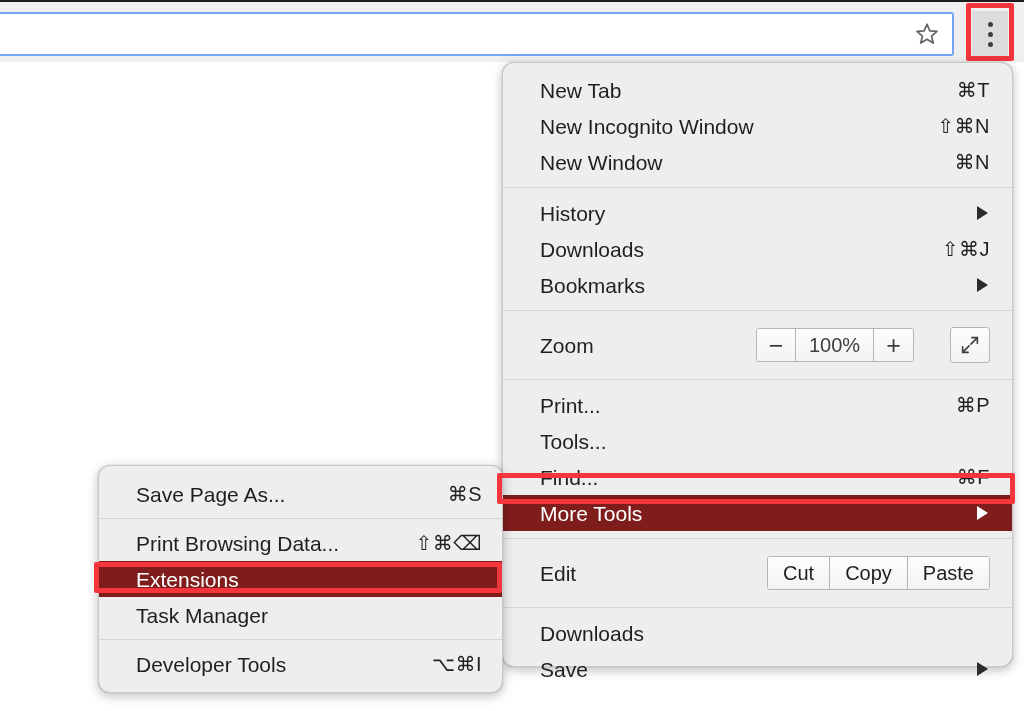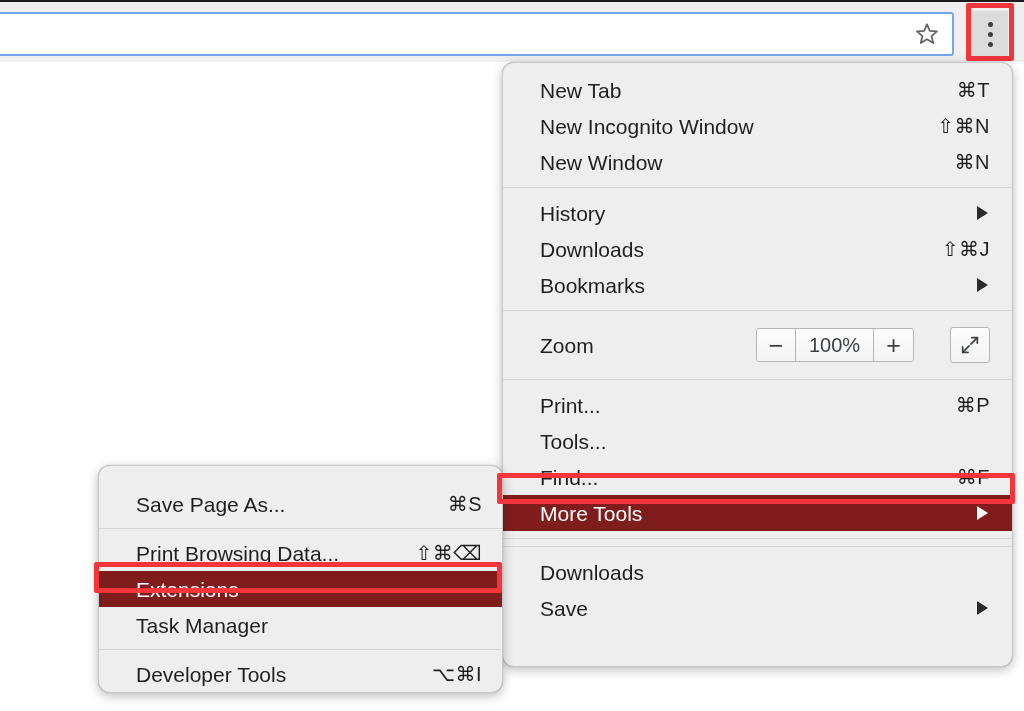--- a/index.html
+++ b/index.html
@@ -74,21 +74,21 @@
     box-shadow: 0 3px 11px rgba(0,0,0,0.26), 0 0 1px rgba(0,0,0,0.3);
   }
   #main-menu {
     left: 502px; top: 62px;
     width: 511px; height: 605px;
     padding: 9px 0;
   }
   #sub-menu {
     left: 98px; top: 465px;
     width: 405px; height: 228px;
-    padding: 20px 0;
+    padding: 10px 0;
   }
 
   .mi {
     position: relative;
     display: flex;
     align-items: center;
     height: 36px;
     padding: 0 22px 0 37px;
     color: #1f1f1f;
     font-size: 21px;
@@ -272,20 +272,29 @@
       <span class="accel">⌘F</span>
     </div>
     <div class="mi sel">
       <span class="label">More Tools</span>
       <span class="spacer"></span>
       <span class="arrow"></span>
     </div>
 
     <div class="sep"></div>
 
+    <div class="mi row-ctl">
+      <span class="label">Edit</span>
+      <span class="spacer"></span>
+      <div class="ctl-group edit-group">
+        <div>Cut</div>
+        <div>Copy</div>
+        <div>Paste</div>
+      </div>
+    </div>
 
     <div class="sep"></div>
 
     <div class="mi">
       <span class="label">Downloads</span>
     </div>
     <div class="mi">
       <span class="label">Save</span>
       <span class="spacer"></span>
       <span class="arrow"></span>

